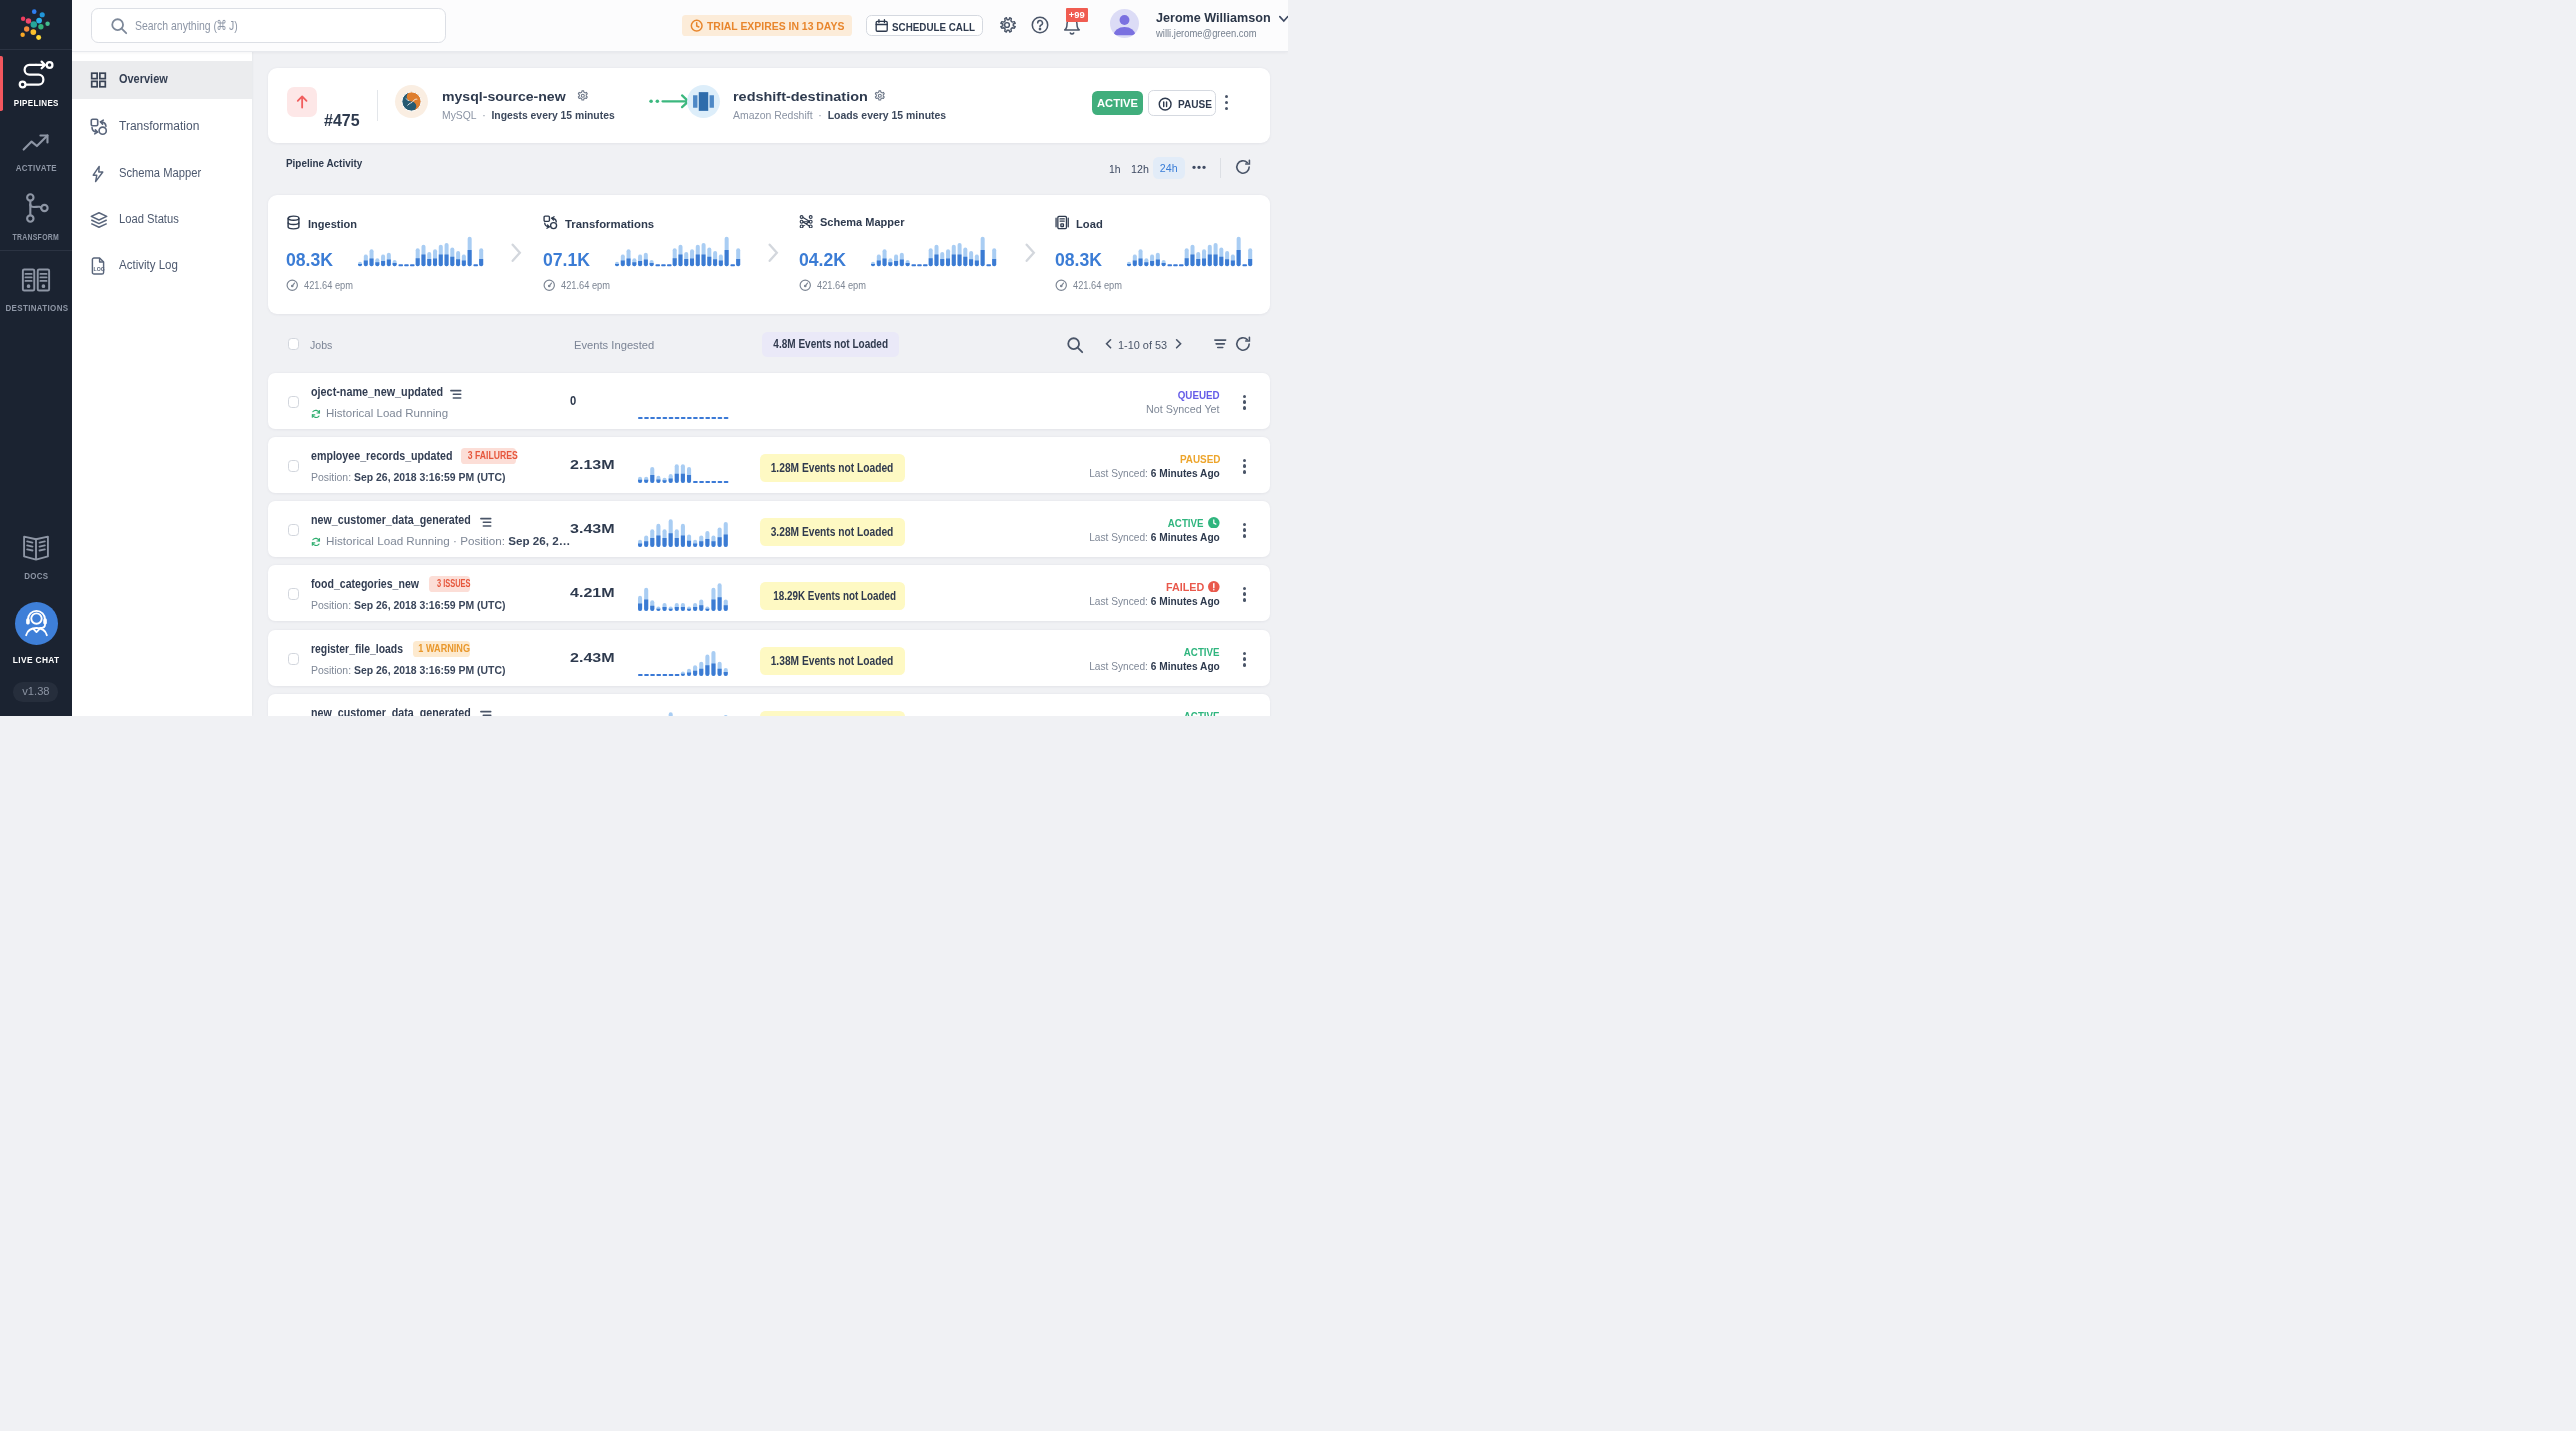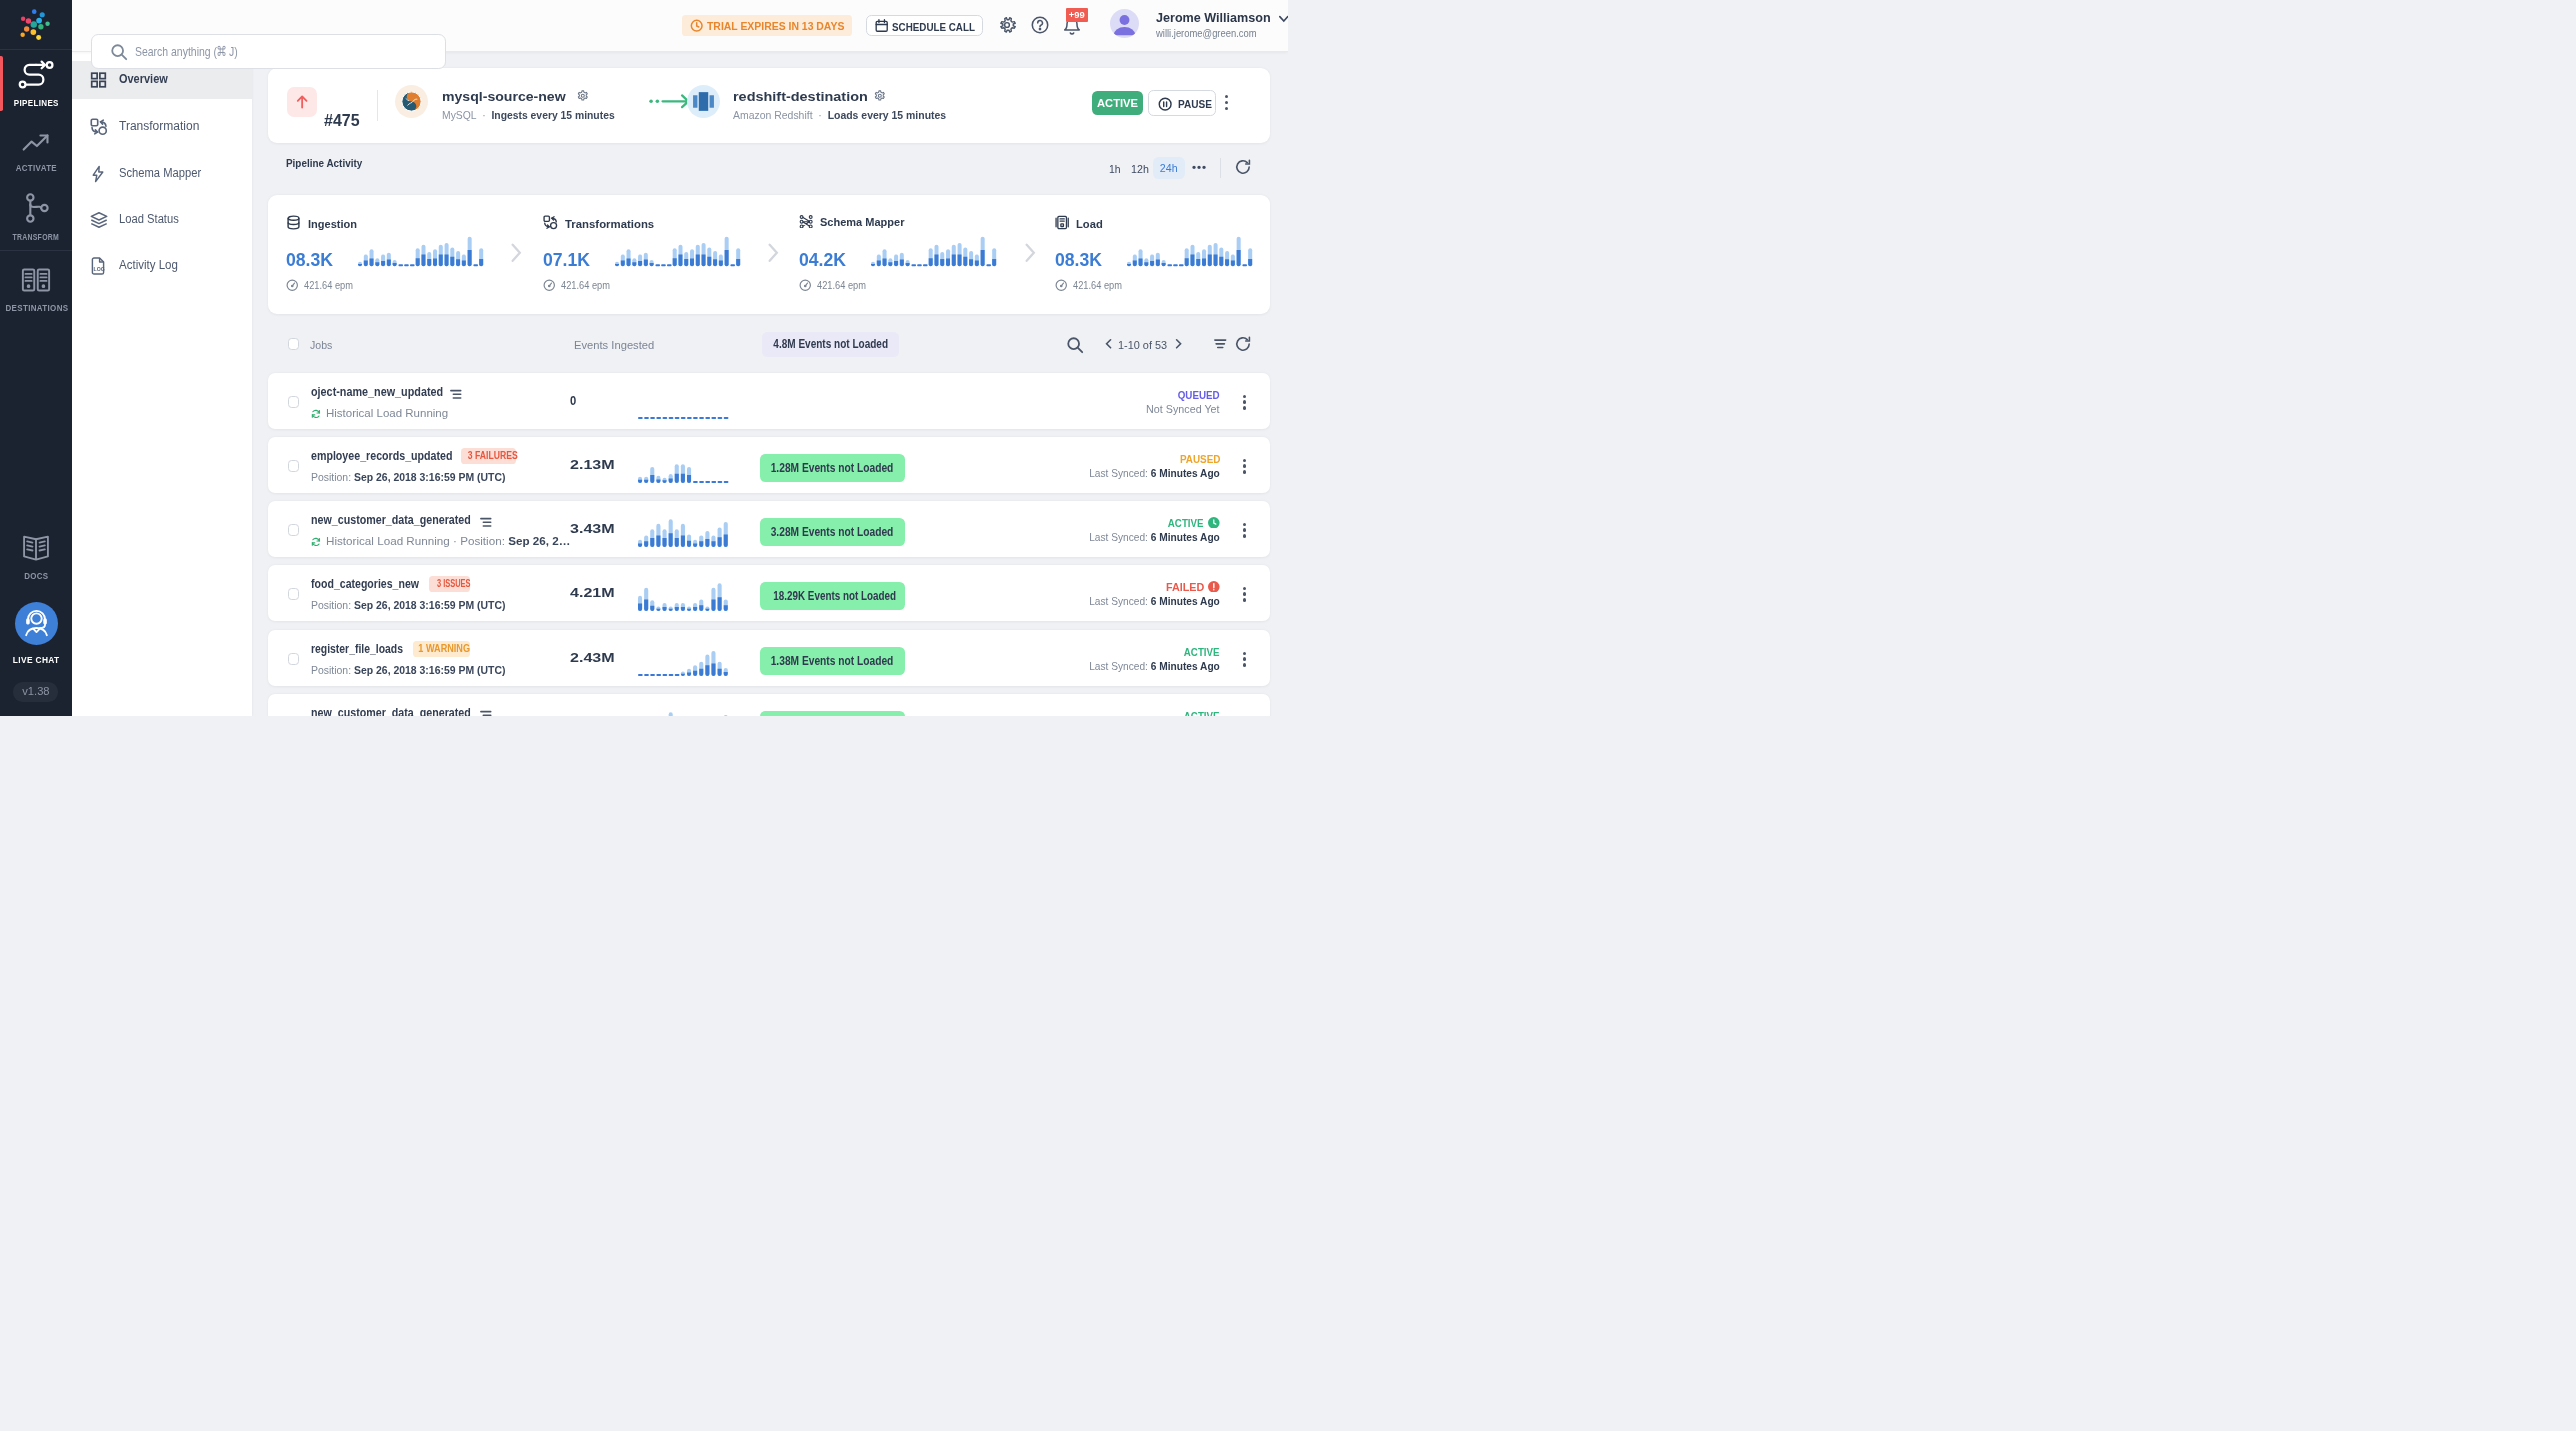--- a/index.html
+++ b/index.html
@@ -11,21 +11,21 @@
 .navitem { position:absolute; width:72px; text-align:center; color:#8e96a5; }
 .navitem .lbl { font-size:9.4px; font-weight:bold; letter-spacing:0.4px; margin-top:4.5px; }
 .navitem.active { color:#fff; }
 .redbar { position:absolute; left:0; top:56px; width:2.7px; height:55px; background:#f2575e; border-radius:0 1.8px 1.8px 0; }
 #side2 { position:absolute; left:72px; top:0; width:180px; height:716px; background:#fff; z-index:20; box-shadow:0.9px 0 2.7px rgba(25,35,55,0.08); }
 .s2item { position:absolute; left:0; width:180px; height:38px; color:#4c586e; font-size:12.5px; font-weight:500; }
 .s2item svg { position:absolute; left:18px; top:50%; transform:translateY(-50%); }
 .s2item .t { position:absolute; left:47px; top:50%; height:15px; line-height:15px; margin-top:-7.6px; }
 .s2item.active { background:#ebecee; color:#333e52; font-weight:600; }
 #topbar { position:absolute; left:72px; top:0; width:1216px; height:52px; background:#fcfcfd; border-bottom:0.9px solid #e7e9ed; box-shadow:0 0.9px 3.6px rgba(25,35,55,0.06); z-index:25; }
-#searchbox { position:absolute; left:19px; top:8px; width:355px; height:35px; background:#fff; border:0.9px solid #dcdfe5; border-radius:7.2px;margin-top:26px; }
+#searchbox { position:absolute; left:19px; top:8px; width:355px; height:35px; background:#fff; border:0.9px solid #dcdfe5; border-radius:7.2px; }
 #searchbox .ph { position:absolute; left:43px; top:9px; font-size:13.4px; color:#8d96a6; }
 #searchbox > svg { position:absolute; left:18px; top:8px; }
 .trialpill { position:absolute; left:610px; top:15px; width:170px; height:20.6px; background:#fcecd9; border-radius:3.6px; color:#e8862d; font-size:11.6px; font-weight:bold; }
 .schedbtn { position:absolute; left:794px; top:15px; width:117px; height:20.6px; background:#fff; border:0.9px solid #d5d9e0; border-radius:5.4px; color:#2e3a4e; font-size:11.6px; font-weight:bold; }
 .badge99 { position:absolute; left:994px; top:8px; width:21.5px; height:14.3px; background:#f05c51; border-radius:1px; color:#fff; font-size:9.4px; font-weight:bold; text-align:center; line-height:14.3px; z-index:2; }
 .avatar { position:absolute; left:1038px; top:9px; width:29px; height:29px; border-radius:50%; background:#dcdcf6; overflow:hidden; }
 .uname { position:absolute; left:1084px; top:10.7px; font-size:12px; font-weight:bold; color:#2b3648; white-space:nowrap; }
 .uemail { position:absolute; left:1084px; top:27px; font-size:10.7px; color:#76808f; white-space:nowrap; }
 #main { position:absolute; left:251px; top:52px; width:1037px; height:664px; background:#f0f1f4; z-index:10; }
 .card { position:absolute; background:#fff; border-radius:9px; box-shadow:0 0.9px 2.7px rgba(30,40,60,0.06); }
@@ -56,21 +56,21 @@
 .jrow .cbx { position:absolute; left:19.7px; top:23px; }
 .jname { position:absolute; left:43px; top:12.5px; height:13.4px; line-height:13.4px; font-size:12.5px; font-weight:bold; color:#323d52; white-space:nowrap; }
 .jsub { position:absolute; left:43px; top:34px; height:12.5px; line-height:12.5px; font-size:11.6px; color:#7f8897; white-space:nowrap; }
 .jsub b { color:#39455a; font-weight:600; }
 .jicon { position:absolute; top:13.4px; }
 .jbadge { position:absolute; top:11.2px; height:15.7px; border-radius:3.6px; font-size:11px; font-weight:bold; text-align:center; line-height:15.7px; }
 .jbadge.red { background:#fcded7; color:#e6573d; }
 .jbadge.org { background:#fdeacf; color:#e9982c; }
 .jcount { position:absolute; left:302px; top:21.5px; font-size:12.5px; font-weight:600; color:#2e3a4e; height:13.4px; line-height:13.4px; }
 .jchart { position:absolute; left:370px; top:1.8px; }
-.jpill { position:absolute; left:492px; top:17px; width:145px; height:28px; background:#86efac; border-radius:5.4px; font-size:12px; font-weight:600; color:#303a4e; text-align:center; line-height:28px; }
+.jpill { position:absolute; left:492px; top:17px; width:145px; height:28px; background:#fef9c3; border-radius:5.4px; font-size:12px; font-weight:600; color:#303a4e; text-align:center; line-height:28px; }
 .jstatus { position:absolute; right:50px; top:0; text-align:right; }
 .jst1 { position:absolute; right:0; top:15px; height:13.4px; line-height:13.4px; font-size:11.6px; font-weight:bold; white-space:nowrap; }
 .jst2 { position:absolute; right:0; top:30px; height:12.5px; line-height:12.5px; font-size:11.2px; color:#7f8897; white-space:nowrap; }
 .jst2 b { color:#2e3a4e; font-weight:600; }
 .jrow .kebab { position:absolute; left:975px; top:21.5px; }
 .qcol{color:#655ce8}.pcol{color:#eda52c}.acol{color:#2fb57e}.fcol{color:#e9594c}
 </style></head><body><div id="dark">
 <svg class="abs" style="left:19.7px;top:9px" width="32" height="32" viewBox="0 0 36 36">
 <circle cx="16" cy="3" r="2.6" fill="#2e7df0"></circle>
       <circle cx="25" cy="6.5" r="2.9" fill="#2196d8"></circle>

